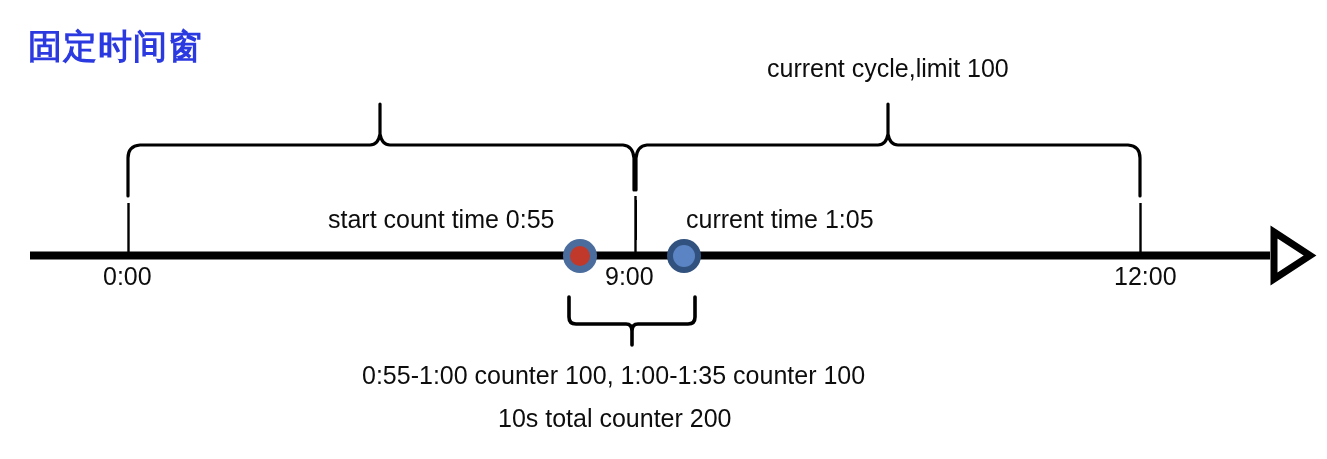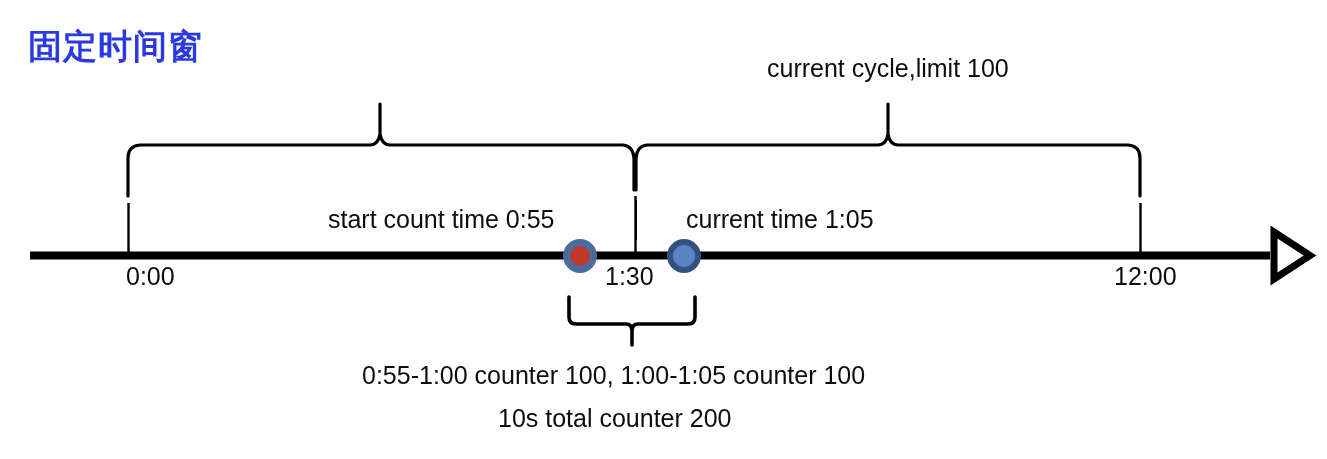--- a/index.html
+++ b/index.html
@@ -44,21 +44,21 @@
     font-size: 25px;
   }
   .label-last-cycle  { left: 268px; top: 54px; }
   .label-curr-cycle  { left: 735px; top: 54px; margin-left: 32px; }
 
   .inline-label { font-size: 25px; text-align: right; }
   .label-start-count { left: 328px; top: 205px; }
   .label-current-time { left: 652px; top: 205px; margin-left: 34px; }
 
   .tick-label { font-size: 25px; }
-  .label-t000 { left: 103px; top: 262px; margin-left: 23px; }
+  .label-t000 { left: 103px; top: 262px; }
   .label-t100 { left: 605px; top: 262px; }
   .label-t200 { left: 1114px; top: 262px; }
 
   .bottom-line { font-size: 25px; }
   .label-counters { left: 362px; top: 361px; }
   .label-total    { left: 498px; top: 404px; }
 </style>
 </head>
 <body>
 
@@ -123,21 +123,21 @@
 
 
   <div class="txt cycle-label label-curr-cycle">current cycle,limit 100</div>
 
   <div class="txt inline-label label-start-count">start count time 0:55</div>
 
   <div class="txt inline-label label-current-time">current time 1:05</div>
 
   <div class="txt tick-label label-t000">0:00</div>
 
-  <div class="txt tick-label label-t100">1:30</div>
+  <div class="txt tick-label label-t100">9:00</div>
 
   <div class="txt tick-label label-t200">12:00</div>
 
-  <div class="txt bottom-line label-counters">0:55-1:00 counter 100, 1:00-1:05 counter 100</div>
+  <div class="txt bottom-line label-counters">0:55-1:00 counter 100, 1:00-1:35 counter 100</div>
 
   <div class="txt bottom-line label-total">10s total counter 200</div>
 
 </div>
 
 </body></html>

